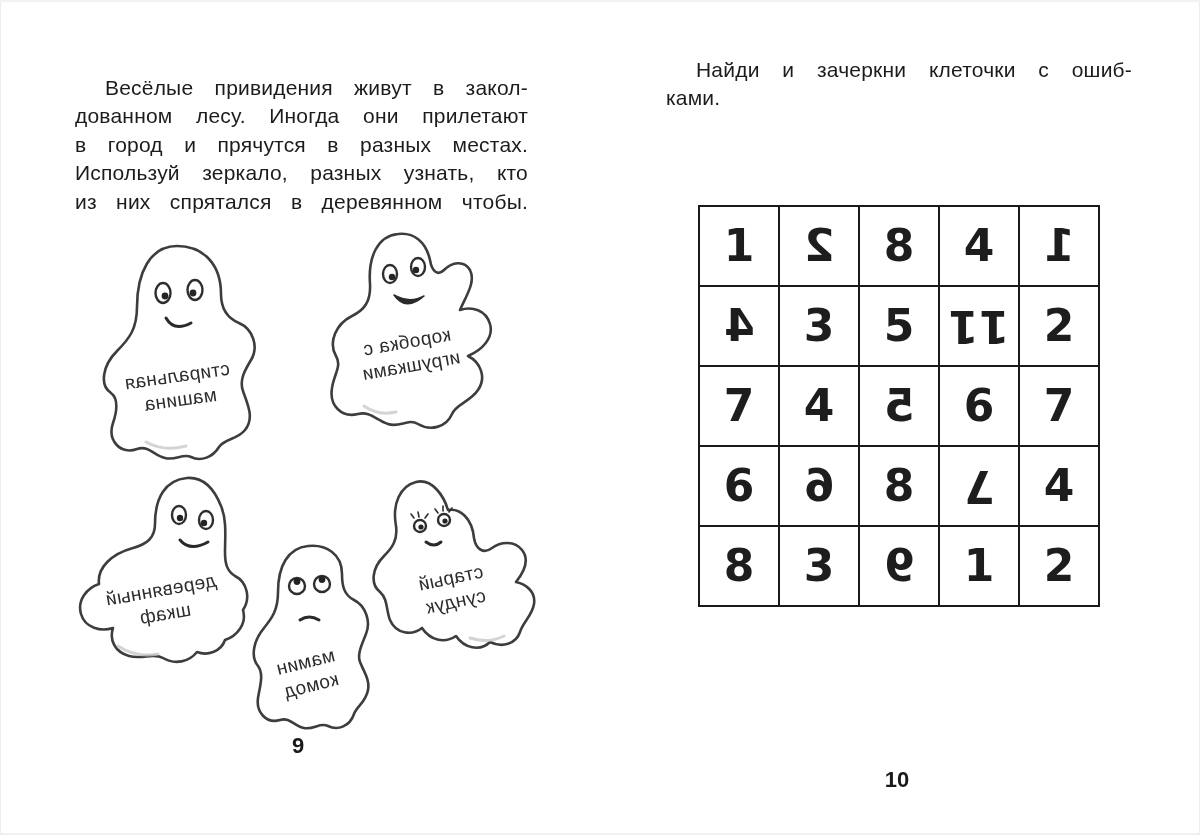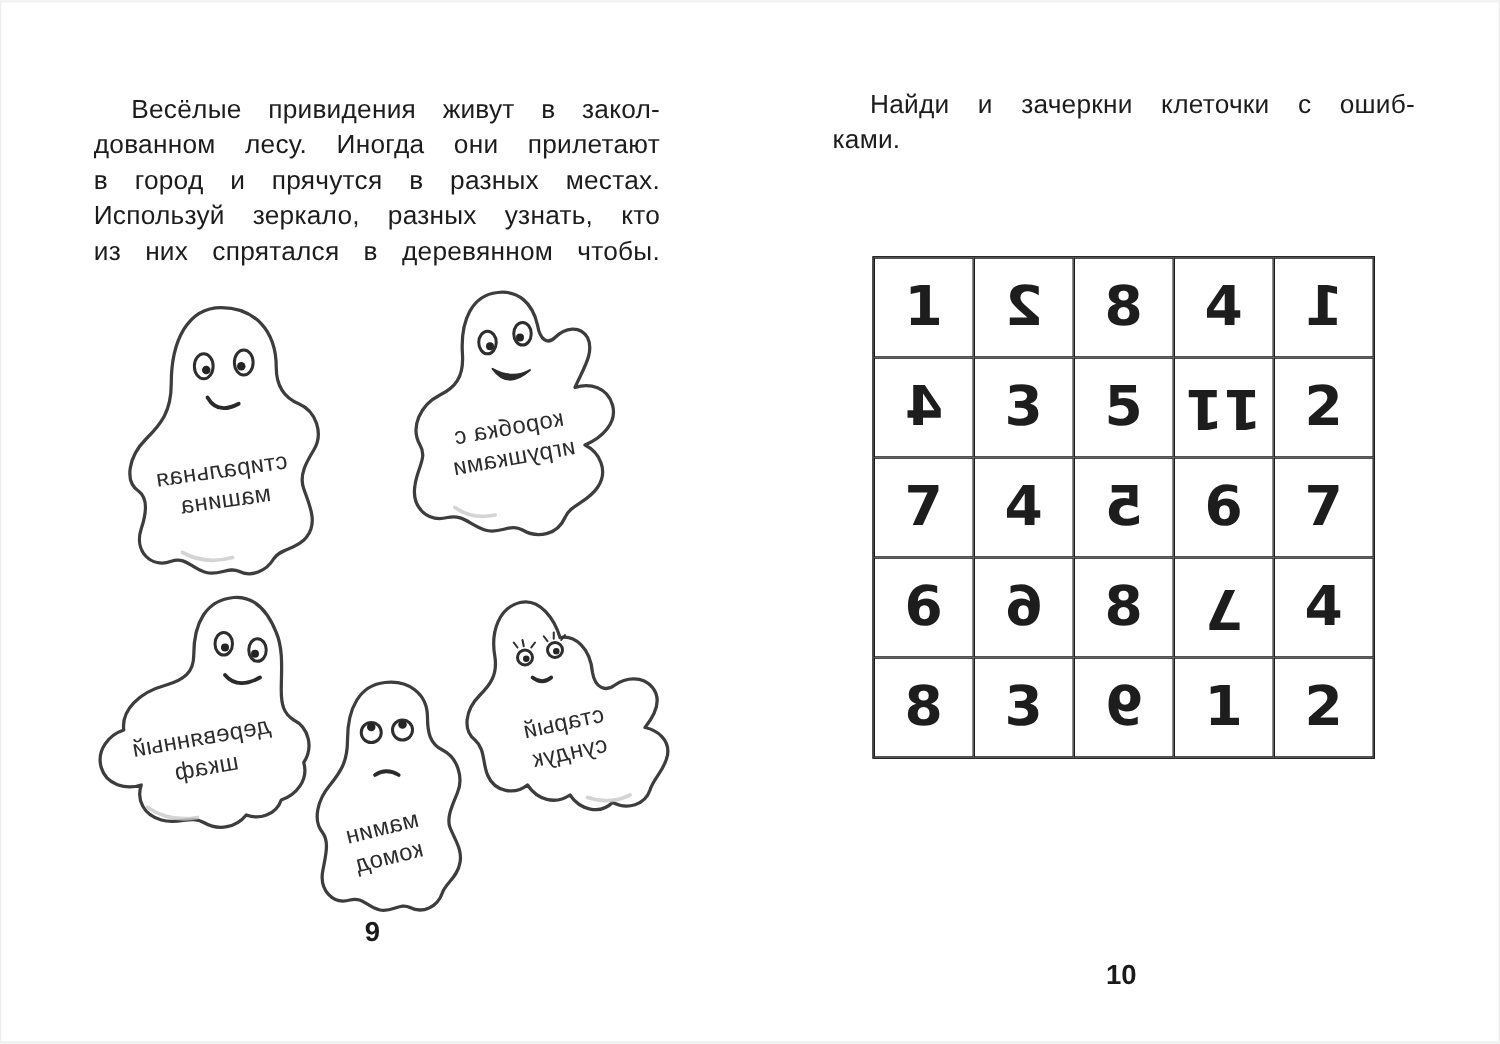--- a/index.html
+++ b/index.html
@@ -7,21 +7,21 @@
     position:relative;width:1200px;height:835px;background:#fff;overflow:hidden;
     font-family:"Liberation Sans","DejaVu Sans",sans-serif;color:#1c1c1c;
     box-shadow:inset 0 0 0 1px #ededed;
   }
   .scan-edge-top{position:absolute;left:0;top:0;width:1200px;height:2px;background:#f0f2f3;}
   .scan-edge-bottom{position:absolute;left:0;bottom:0;width:1200px;height:2px;background:#eef0f1;}
 
   
   .para{position:absolute;font-size:21px;line-height:28.4px;letter-spacing:.2px;}
   .para-left{left:75px;top:74px;width:453px;}
-  .para-right{left:666px;top:70px;width:466px;}
+  .para-right{left:666px;top:56px;width:466px;}
   .pline{white-space:nowrap;}
   .pline.just{white-space:normal;text-align:justify;text-align-last:justify;}
   .pline.indent{padding-left:30px;box-sizing:border-box;}
 
   .page-num{position:absolute;font-size:22px;font-weight:bold;width:70px;text-align:center;color:#1a1a1a;}
   .page-num-left{left:263px;top:733px;}
   .page-num-right{left:862px;top:767px;}
 
   
   .grid{

